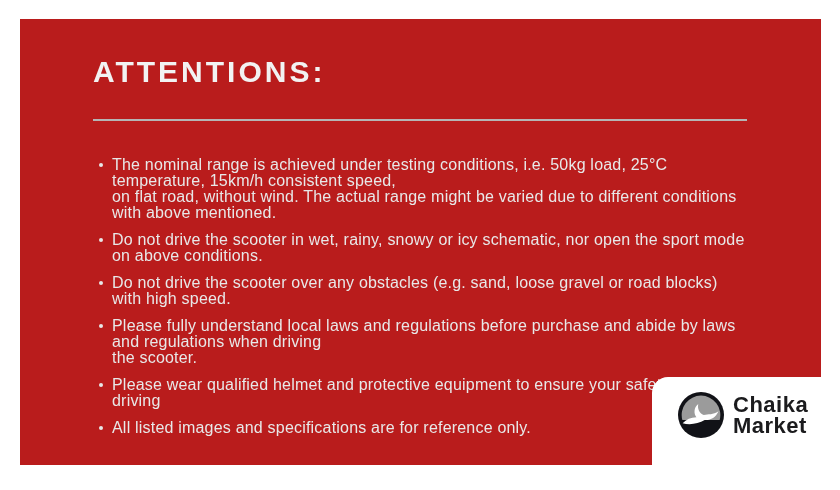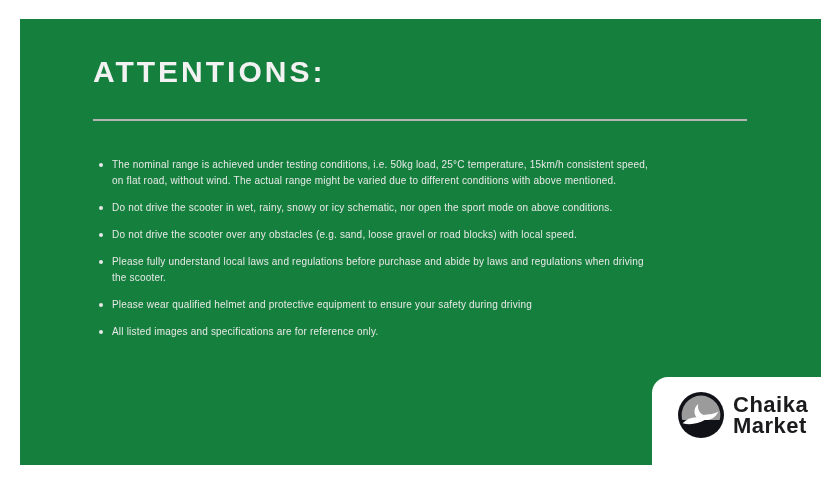--- a/index.html
+++ b/index.html
@@ -4,21 +4,21 @@
 <style>
   * { box-sizing: border-box; margin: 0; padding: 0; }
   html, body { width: 840px; height: 490px; background: #ffffff; overflow: hidden; }
   body { font-family: "Liberation Sans", "DejaVu Sans", sans-serif; position: relative; }
 
   .page { position: absolute; inset: 0; background: #ffffff; }
 
   .card {
     position: absolute;
     left: 20px; top: 19px; right: 19px; bottom: 25px;
-    background: #15803d;
+    background: #b91c1c;
     padding: 36px 74px 0 73px;
   }
 
   .card h1 {
     color: #f2f2f2;
     font-size: 30px;
     font-weight: bold;
     letter-spacing: 3px;
     line-height: 34px;
   }
@@ -35,21 +35,21 @@
     margin-top: 36px;
     list-style: none;
     width: 654px;
   }
 
   ul.bullets li {
     position: relative;
     padding-left: 19px;
     margin-bottom: 11px;
     color: #e8e8e8;
-    font-size: 10px;
+    font-size: 16px;
     line-height: 16px;
     letter-spacing: 0.2px;
     white-space: pre-line;
   }
 
   ul.bullets li::before {
     content: "";
     position: absolute;
     left: 6px; top: 6px;
     width: 4px; height: 4px;
@@ -88,21 +88,21 @@
 
 <div class="page">
 
   <div class="card">
     <h1>ATTENTIONS:</h1>
     <div class="divider"></div>
     <ul class="bullets">
         <li>The nominal range is achieved under testing conditions, i.e. 50kg load, 25°C temperature, 15km/h consistent speed,
 on flat road, without wind. The actual range might be varied due to different conditions with above mentioned.</li>
         <li>Do not drive the scooter in wet, rainy, snowy or icy schematic, nor open the sport mode on above conditions.</li>
-        <li>Do not drive the scooter over any obstacles (e.g. sand, loose gravel or road blocks) with local speed.</li>
+        <li>Do not drive the scooter over any obstacles (e.g. sand, loose gravel or road blocks) with high speed.</li>
         <li>Please fully understand local laws and regulations before purchase and abide by laws and regulations when driving
 the scooter.</li>
         <li>Please wear qualified helmet and protective equipment to ensure your safety during driving</li>
         <li>All listed images and specifications are for reference only.</li>
       </ul>
   </div>
 
   <div class="brand-badge">
     <span class="brand-icon">
       <svg viewBox="0 0 100 100" xmlns="http://www.w3.org/2000/svg">

